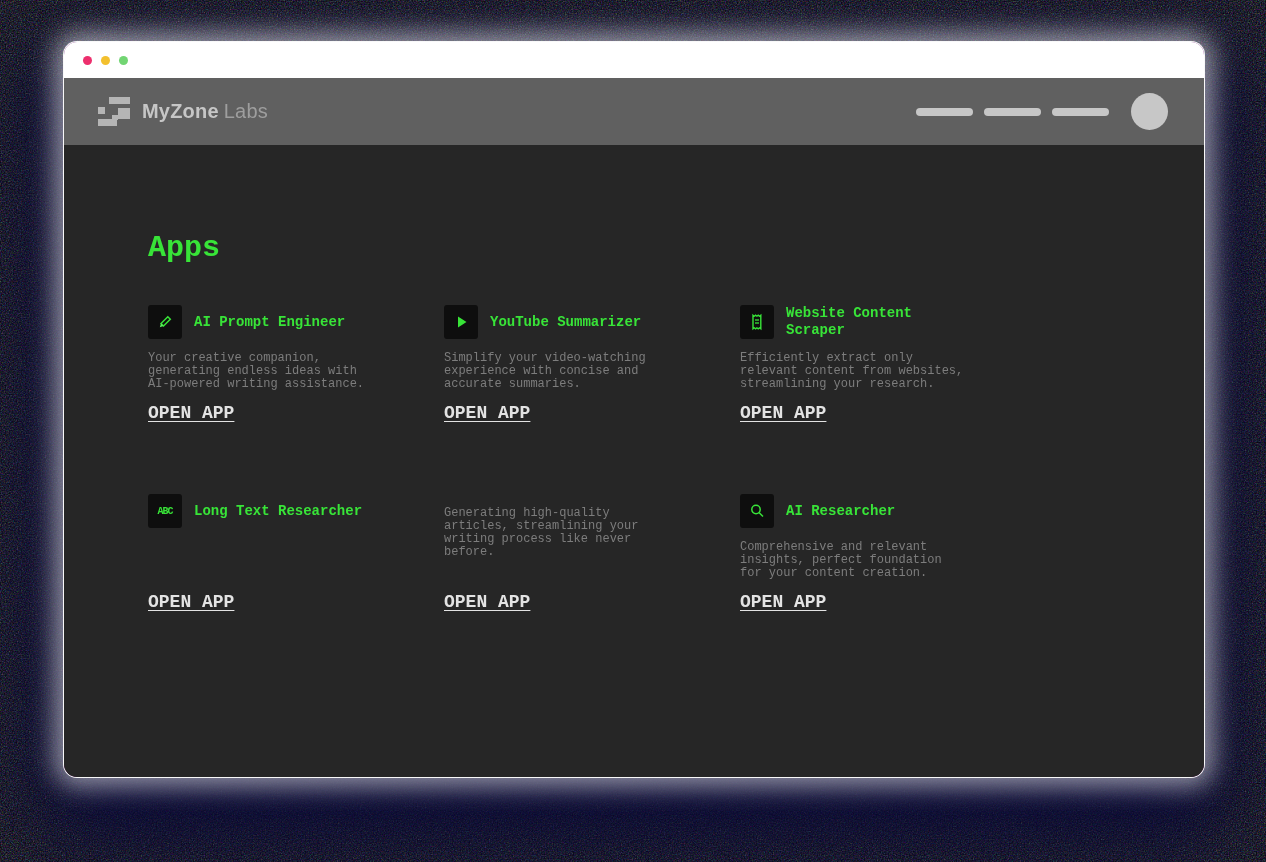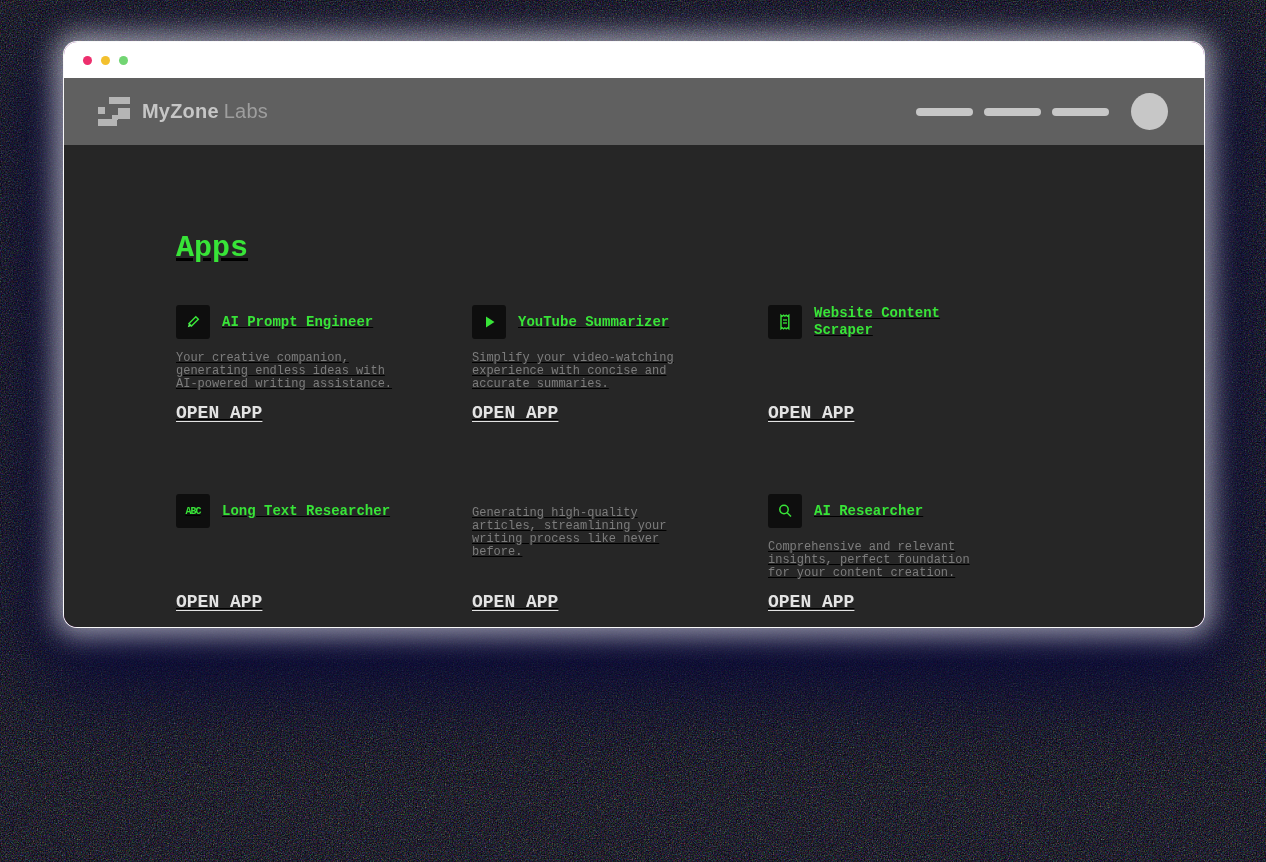--- a/index.html
+++ b/index.html
@@ -9,21 +9,21 @@
     font-family: "Liberation Sans", sans-serif;
     position: relative;
     overflow: hidden;
   }
   .noise-layer {
     position: absolute; inset: 0; z-index: 0;
   }
   .window {
     position: absolute;
     left: 64px; top: 42px;
-    width: 1140px; height: 585px;
+    width: 1140px; height: 735px;
     border-radius: 13px;
     overflow: hidden;
     z-index: 2;
     display: flex; flex-direction: column;
     box-shadow:
       0 0 0 1px rgba(255,255,255,0.95),
       0 0 26px 10px rgba(255,255,255,0.55),
       0 34px 80px 30px rgba(10,10,55,0.95);
     background: #701a75;
   }
@@ -53,23 +53,22 @@
     width: 57px; height: 8px; border-radius: 4px;
     background: #c7c7c7; margin-left: 11px; border: none; cursor: pointer;
   }
   .avatar {
     width: 37px; height: 37px; border-radius: 50%;
     background: #c7c7c7; margin-left: 22px; cursor: pointer;
   }
   
   .content {
     flex: 1 1 auto; background: #262626;
-    padding: 88px 40px 0 112px;
-    font-family: "Liberation Mono", "DejaVu Sans Mono", monospace;
-    text-decoration: underline;
+    padding: 88px 40px 0 84px;
+    font-family: "Liberation Mono", "DejaVu Sans Mono", monospace;
   }
   .page-heading {
     font-family: "Liberation Mono", "DejaVu Sans Mono", monospace;
     font-size: 30px; line-height: 30px; font-weight: 700;
     color: #38e438; margin-bottom: 42px;
   }
   .apps-grid {
     display: grid;
     grid-template-columns: repeat(3, 236px);
     column-gap: 60px; row-gap: 71px;
@@ -186,20 +185,21 @@
         <div class="card-head">
           <div class="icon-box">
             <svg width="18" height="18" viewBox="0 0 18 18">
               <path d="M5 2.2 L6.3 3.2 L7.6 2.2 L8.9 3.2 L10.2 2.2 L11.5 3.2 L12.8 2.2 V15.8 L11.5 14.8 L10.2 15.8 L8.9 14.8 L7.6 15.8 L6.3 14.8 L5 15.8 Z" fill="none" stroke="#38e438" stroke-width="1.4"></path>
               <line x1="7" y1="7" x2="11" y2="7" stroke="#38e438" stroke-width="1.3"></line>
               <line x1="7" y1="10" x2="11" y2="10" stroke="#38e438" stroke-width="1.3"></line>
             </svg>
           </div>
           <h3 class="card-title">Website Content Scraper</h3>
         </div>
+        <p class="card-desc">Efficiently extract only relevant content from websites, streamlining your research.</p>
         <a class="open-app">OPEN APP</a>
       </div>
 
       <div class="card">
         <div class="card-head">
           <div class="icon-box">
             <span class="abc-glyph">ABC</span>
           </div>
           <h3 class="card-title">Long Text Researcher</h3>
         </div>

